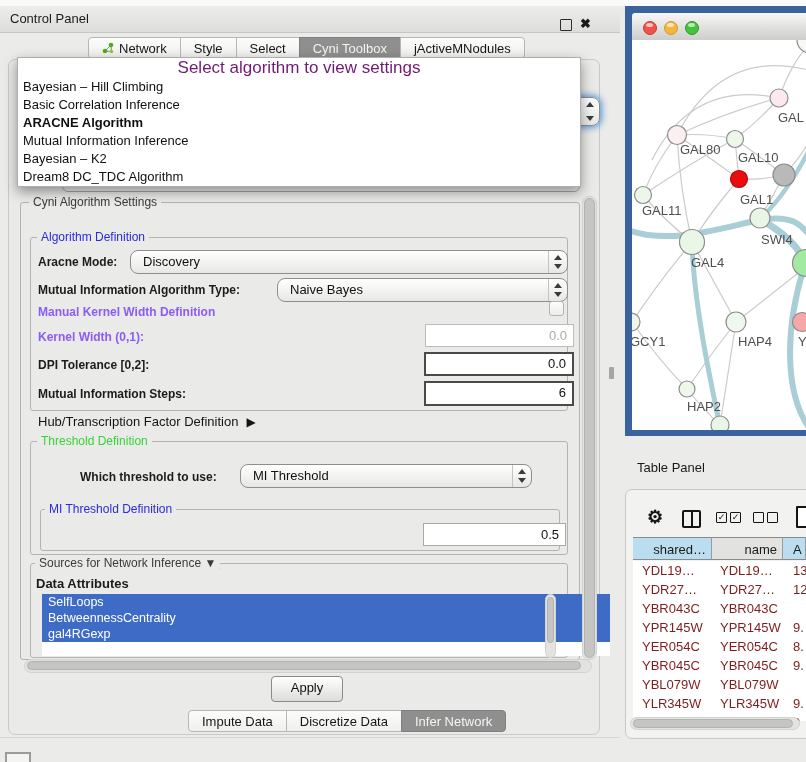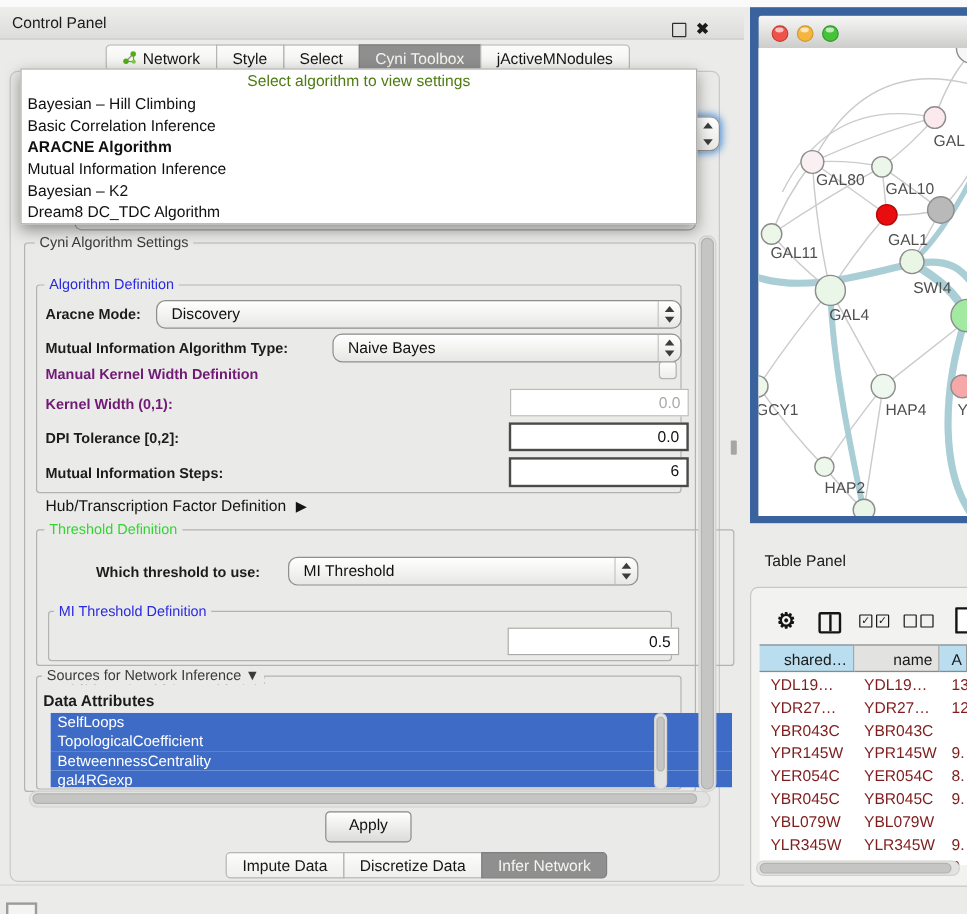--- a/index.html
+++ b/index.html
@@ -34,21 +34,21 @@
   #mini-square{left:5px;top:752px;width:22px;height:12px;border:2px solid #9b9b99;background:#f4f4f2;}
 
   
   .group{position:absolute;border:1px solid #b3b3b1;border-radius:3px;}
   .gtitle{position:absolute;top:-8px;left:8px;background:#eaeae8;padding:0 4px;
     font-size:12px;color:#3a3a3a;white-space:nowrap;}
   .gtitle.blue{color:#2a2ae0;}
   .gtitle.green{color:#35d435;}
 
   .flabel{position:absolute;font-size:12px;font-weight:bold;color:#1c1c1c;white-space:nowrap;}
-  .flabel.dis{color:#701a75;}
+  .flabel.dis{color:#8b5cf6;}
 
   
   .combo{position:absolute;border:1px solid #8e8e8c;border-radius:8px;
     background:linear-gradient(#ffffff,#e7e7e5);}
   .cval{position:absolute;left:12px;top:0;font-size:13px;color:#111;line-height:22px;white-space:nowrap;}
   .arrows{position:absolute;right:0;top:0;bottom:0;width:18px;border-left:1px solid #c3c3c1;}
   .arrows i{position:absolute;left:5px;width:0;height:0;border-left:4px solid transparent;border-right:4px solid transparent;}
   .arrows .up{top:4px;border-bottom:5px solid #3c3c3c;}
   .arrows .dn{bottom:4px;border-top:5px solid #3c3c3c;}
   .combo.ghost{box-shadow:0 0 6px 2px rgba(86,150,215,.95);z-index:8;}
@@ -71,21 +71,21 @@
     margin:0;padding:0;list-style:none;}
   #attr-list li{height:16px;line-height:16px;padding-left:6px;font-size:12.5px;
     background:#3e6bc6;color:#fff;white-space:nowrap;}
 
   #apply{left:271px;top:676px;width:70px;height:24px;border:1px solid #8a8a88;border-radius:4px;
     background:linear-gradient(#ffffff,#dcdcda);font-size:13px;color:#111;text-align:center;line-height:22px;}
 
   
   #popup{left:17px;top:57px;width:562px;height:128px;background:#fff;border:1px solid #aeaeac;
     box-shadow:0 5px 12px rgba(0,0,0,.4);z-index:40;}
-  #popup .ph{height:20px;line-height:20px;text-align:center;font-size:13px;color:#4d7c0f;}
+  #popup .ph{height:20px;line-height:20px;text-align:center;font-size:17px;color:#701a75;}
   #popup-list{margin:0;padding:0;list-style:none;}
   #popup-list li{height:18px;line-height:18px;padding-left:5px;font-size:13px;color:#101010;white-space:nowrap;}
   #popup-list li.sel{font-weight:bold;}
   #underbox{left:62px;top:166px;width:516px;height:24px;border:1px solid #a8a8a6;border-radius:6px;
     background:#f0f0ee;z-index:8;}
 
   #hub-row{left:38px;top:414px;font-size:13px;color:#141414;}
   #hub-arrow{margin-left:8px;font-size:12px;}
 
   
@@ -200,21 +200,21 @@
   <div class="flabel" style="left:38px;top:358px;">DPI Tolerance [0,2]:</div>
   <div class="field strong" style="left:424px;top:352px;width:140px;height:20px;line-height:19px;">0.0</div>
 
   <div class="flabel" style="left:38px;top:387px;">Mutual Information Steps:</div>
   <div class="field strong" style="left:424px;top:381px;width:140px;height:21px;line-height:20px;">6</div>
 
   <div class="abs" id="hub-row">
     <span>Hub/Transcription Factor Definition</span><span id="hub-arrow">▶</span>
   </div>
 
-  <div class="group" style="left:30px;top:441px;width:536px;height:112px;padding-left:44px;">
+  <div class="group" style="left:30px;top:441px;width:536px;height:112px;">
     <span class="gtitle green" style="left:6px;">Threshold Definition</span>
   </div>
   <div class="flabel" style="left:80px;top:470px;">Which threshold to use:</div>
   <div class="combo" style="left:240px;top:464px;width:290px;height:22px;">
     <span class="cval">MI Threshold</span>
     <span class="arrows">
         <i class="up"></i>
         <i class="dn"></i>
       </span>
   </div>
@@ -224,21 +224,20 @@
   </div>
   <div class="flabel" style="left:48px;top:559px;">Mutual Information Threshold:</div>
   <div class="field" style="left:423px;top:523px;width:135px;height:21px;">0.5</div>
 
   <div class="group" style="left:30px;top:563px;width:536px;height:93px;">
     <span class="gtitle" style="left:4px;"><span>Sources for Network Inference</span> <span>▼</span></span>
   </div>
   <div class="flabel" style="left:36px;top:576px;font-size:13px;">Data Attributes</div>
   <ul class="abs" id="attr-list">
       <li>SelfLoops</li>
-      <li>TopologicalCoefficient</li>
       <li>BetweennessCentrality</li>
       <li>gal4RGexp</li>
     </ul>
   <div class="scroll" style="left:545px;top:594px;width:9px;height:62px;">
     <div class="thumb" style="left:1px;top:2px;width:5px;height:44px;"></div>
   </div>
 
   <div class="scroll" style="left:582px;top:196px;width:13px;height:462px;">
     <div class="thumb" style="left:1px;top:1px;width:9px;height:458px;"></div>
   </div>

